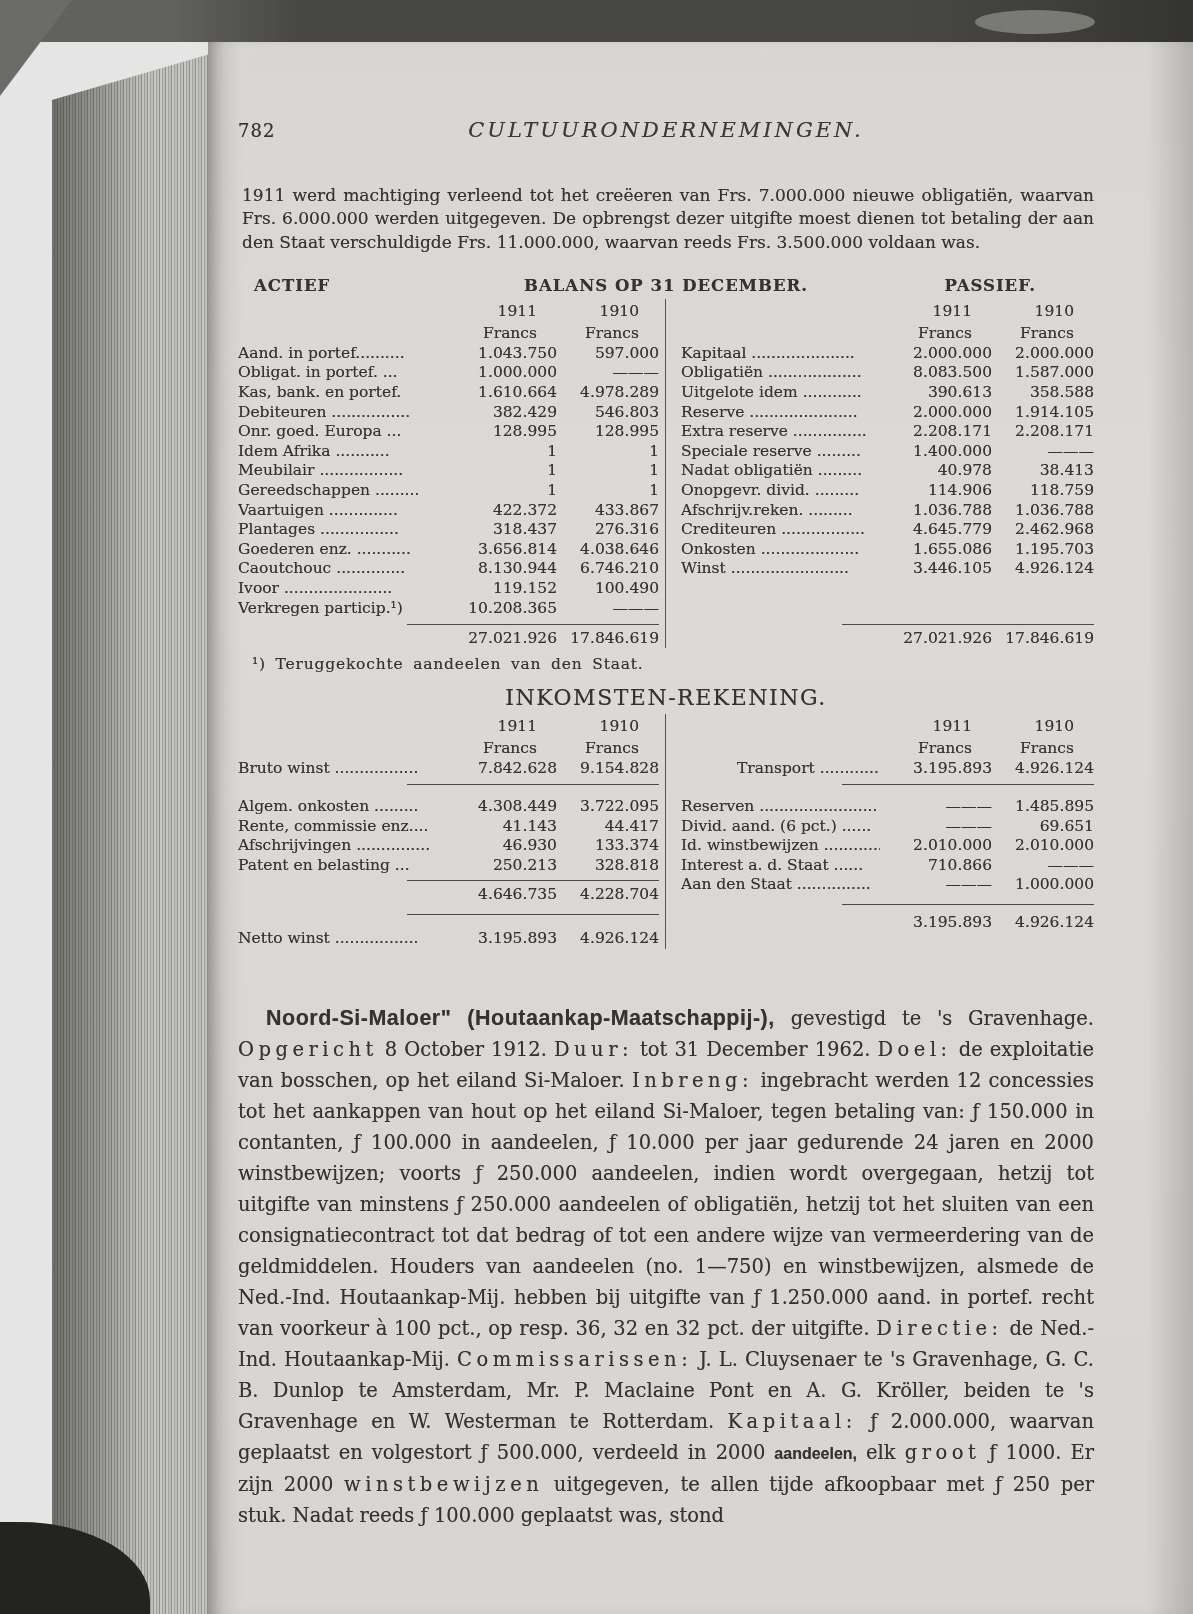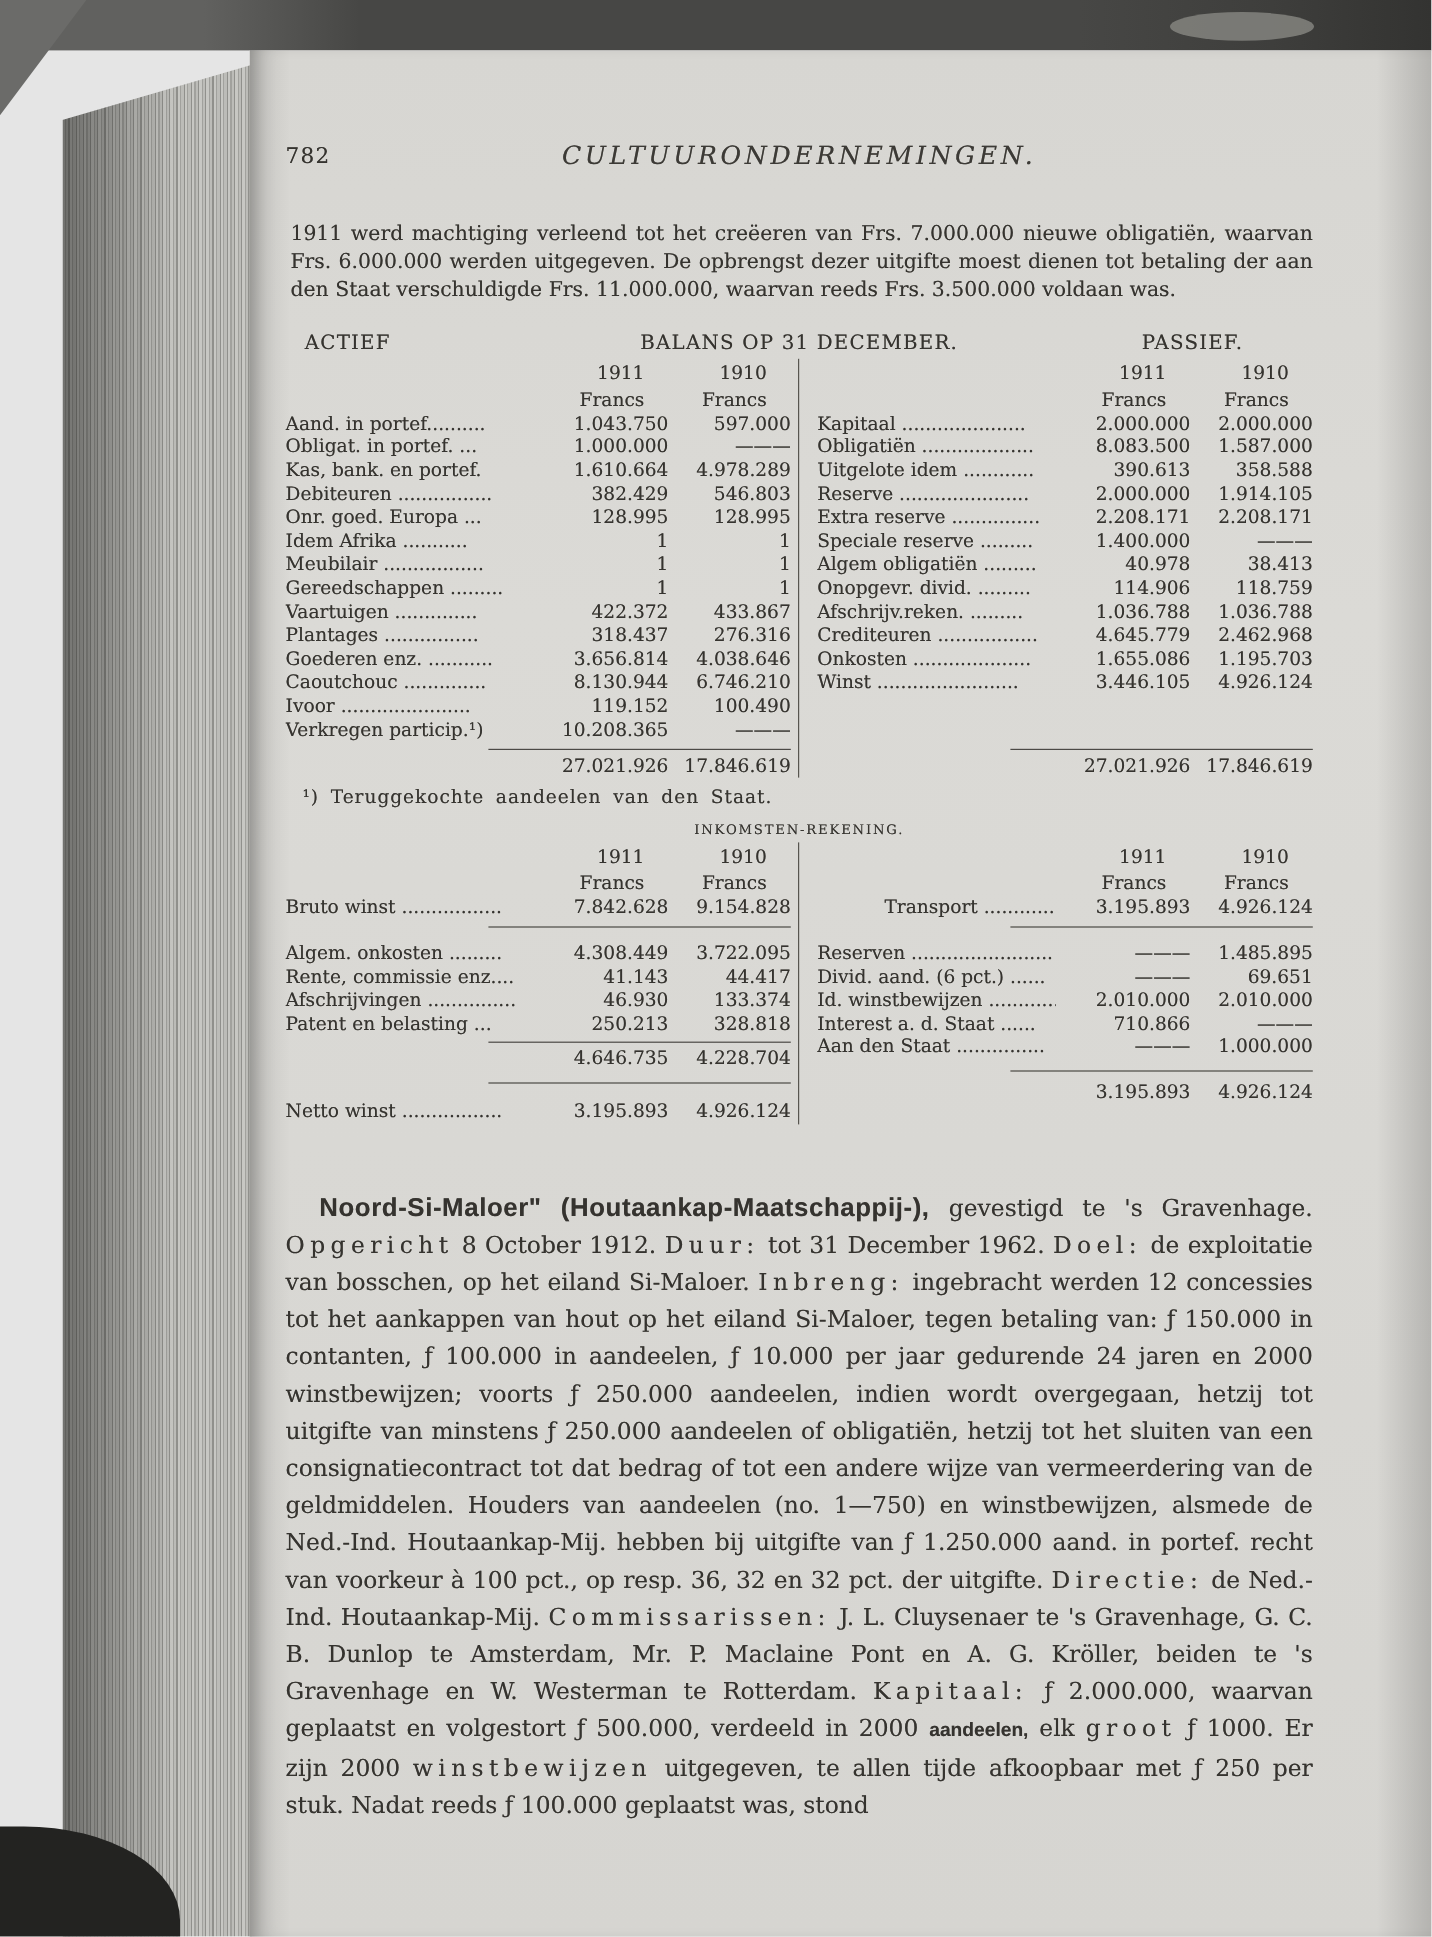--- a/index.html
+++ b/index.html
@@ -28,41 +28,41 @@
     border-top-right-radius:130px 78px;z-index:4;}
 
   
   .content{position:absolute;left:238px;top:118px;width:856px;z-index:5;color:#35332f;
     text-shadow:0 0 .5px rgba(55,52,46,.55);}
   .pagehead{position:relative;height:28px;}
   .pageno{position:absolute;left:0;top:2px;font-size:18px;letter-spacing:1px;}
   .ptitle{display:block;text-align:center;font-style:italic;font-size:21px;letter-spacing:3px;color:#3c3a36;}
   .intro{margin:38px 0 0 4px;font-size:17px;line-height:23.3px;text-align:justify;}
 
-  .bal-head{margin-top:22px;display:grid;grid-template-columns:1fr auto 1fr;font-size:16.5px;letter-spacing:1px;}
+  .bal-head{margin-top:22px;display:grid;grid-template-columns:1fr auto 1fr;font-size:16.5px;letter-spacing:1px;font-weight:bold;}
   .bal-head .lh{padding-left:16px;justify-self:start;}
   .bal-head .rh{justify-self:end;padding-right:58px;}
 
   .twocol{display:flex;margin-top:4px;}
   .half{box-sizing:border-box;}
   .half.l{width:427px;padding-right:6px;}
   .half.r{width:429px;border-left:1px solid #57554f;padding-left:15px;}
 
   .trow{display:grid;grid-template-columns:minmax(0,1fr) 112px 102px;height:19.6px;line-height:19.6px;font-size:15.5px;}
   .trow .lbl{white-space:nowrap;overflow:hidden;}
   .trow .n1,.trow .n2{text-align:right;white-space:nowrap;}
   .yrs{height:24px;line-height:24px;}
   .yrs .n1,.yrs .n2{padding-right:20px;}
   .francs{height:21px;line-height:21px;}
   .rows-balance{min-height:275px;}
   .trule{border-top:1.4px solid #4b4945;width:252px;margin:5px 0 4px auto;}
   .trule.sp{margin-top:9px;margin-bottom:8px;}
   .total .lbl{visibility:hidden;}
   .footnote{margin:7px 0 0 0;font-size:15.5px;letter-spacing:.8px;word-spacing:4px;padding-left:14px;}
-  .inc-title{margin:12px 0 2px 0;text-align:center;font-size:11px;font-weight:normal;letter-spacing:1.5px;}
+  .inc-title{margin:12px 0 2px 0;text-align:center;font-size:22px;font-weight:normal;letter-spacing:1.5px;}
   .rule-gap{margin-bottom:12px;}
   .netto{margin-top:14px;}
   .indent .lbl{padding-left:56px;}
 
   .article{margin:54px 0 0 0;font-size:19.5px;line-height:31px;text-align:justify;text-indent:28px;}
   .seg{font-family:"DejaVu Serif",serif;}
   .seg-t{font-family:"Liberation Sans",sans-serif;font-weight:bold;font-size:21.5px;letter-spacing:.5px;}
   .seg-b{font-family:"Liberation Sans",sans-serif;font-weight:bold;font-size:16px;}
   .seg-s{letter-spacing:4.5px;}
 </style>
@@ -240,21 +240,21 @@
               <span class="n2">2.208.171</span>
             </div>
 
             <div class="trow">
               <span class="lbl">Speciale reserve .........</span>
               <span class="n1">1.400.000</span>
               <span class="n2">———</span>
             </div>
 
             <div class="trow">
-              <span class="lbl">Algem obligatiën .........</span>
+              <span class="lbl">Nadat obligatiën .........</span>
               <span class="n1">40.978</span>
               <span class="n2">38.413</span>
             </div>
 
             <div class="trow">
               <span class="lbl">Onopgevr. divid. .........</span>
               <span class="n1">114.906</span>
               <span class="n2">118.759</span>
             </div>
 

